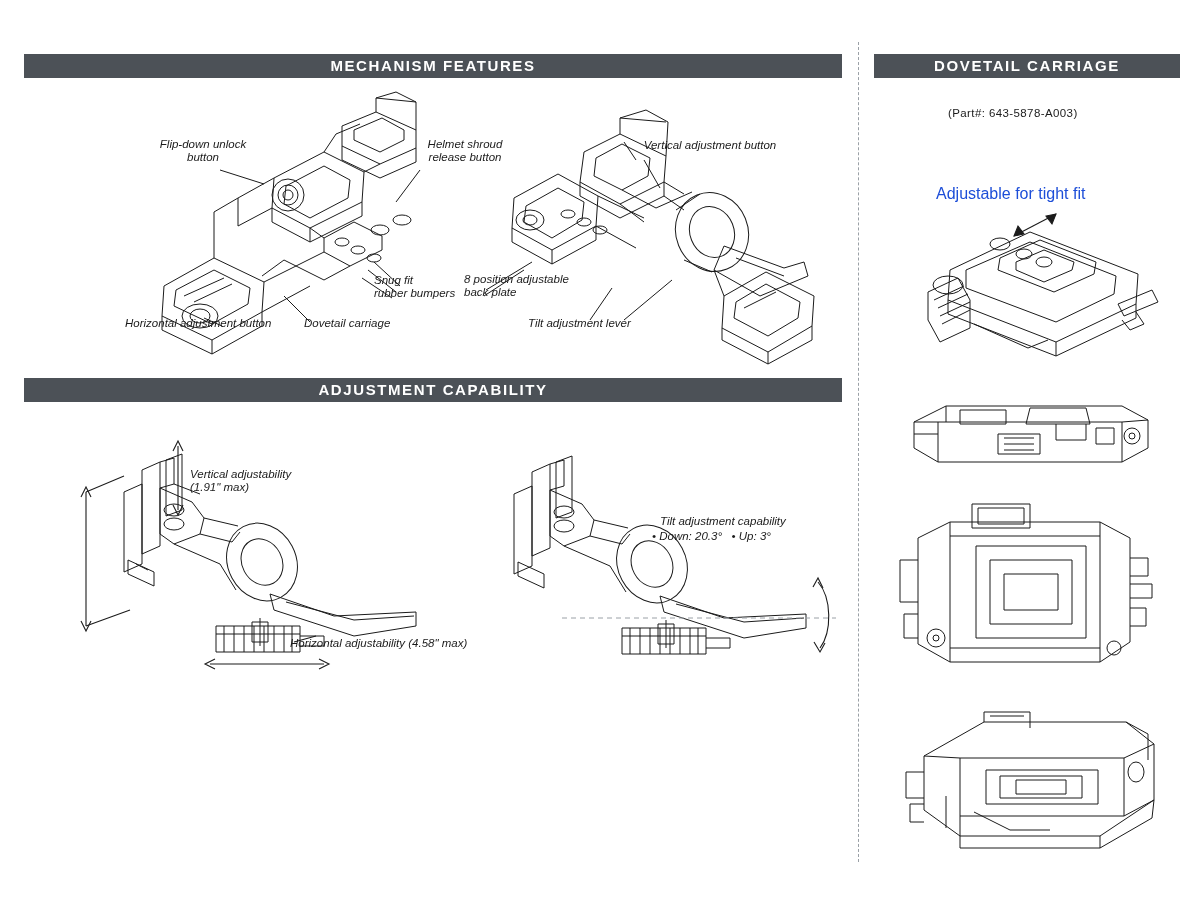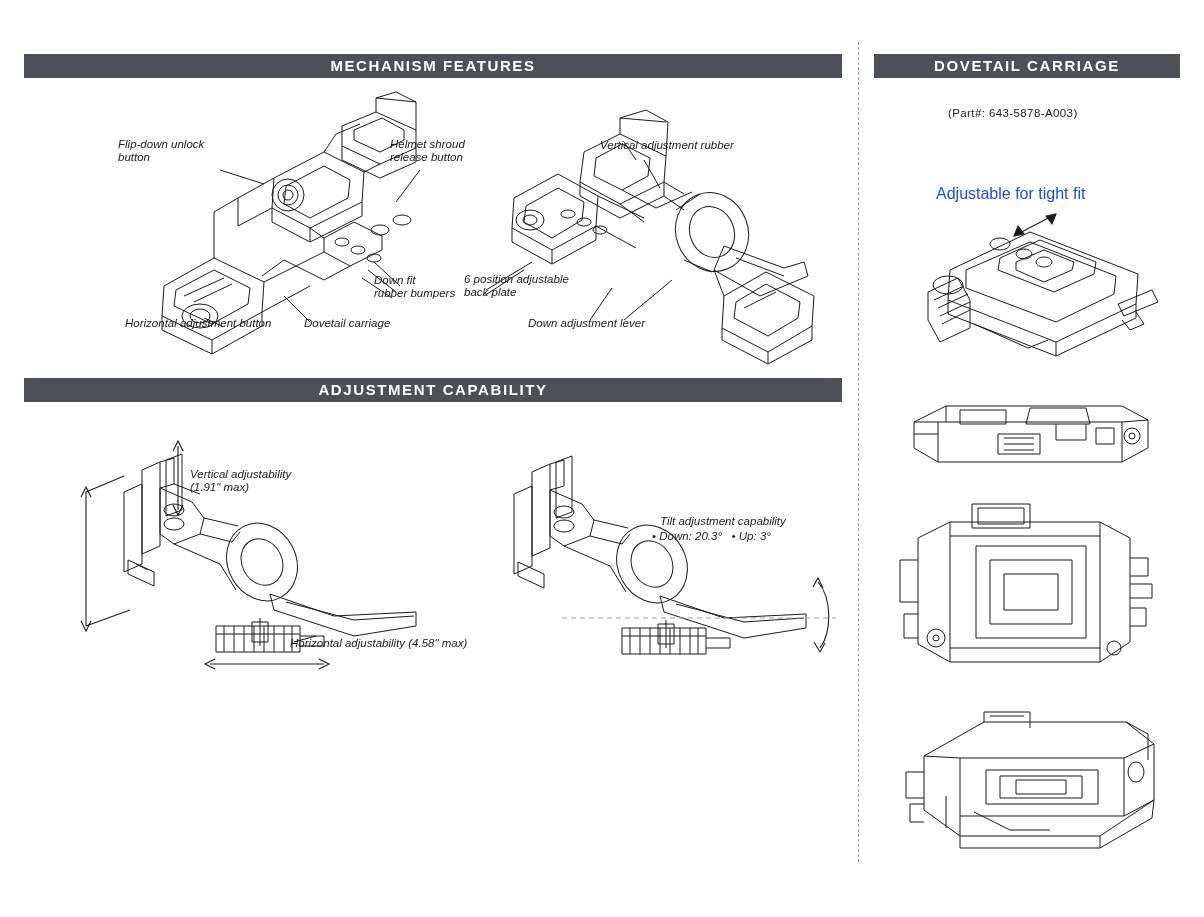--- a/index.html
+++ b/index.html
@@ -51,21 +51,21 @@
   
   .cap {
     position: absolute;
     font-family: "Liberation Sans", sans-serif;
     font-style: italic;
     font-size: 11.5px;
     color: #1b1b1b;
     line-height: 13px;
     white-space: pre;
   }
-  .cap.center { text-align: left; }
+  .cap.center { text-align: center; }
 
   .partnum {
     position: absolute;
     font-family: "Liberation Sans", sans-serif;
     font-size: 11.5px;
     color: #1b1b1b;
     letter-spacing: .4px;
   }
   .bigcap {
     position: absolute;
@@ -202,33 +202,33 @@
       <path d="M600 230 L648 190"></path>
     </g>
   </svg>
 
   <div class="cap center" style="left:118px; top:138px; width:170px;">Flip-down unlock
 button</div>
 
   <div class="cap center" style="left:390px; top:138px; width:150px;">Helmet shroud
 release button</div>
 
-  <div class="cap center" style="left:600px; top:139px; width:220px;">Vertical adjustment rubber</div>
-
-  <div class="cap" style="left:374px; top:274px; width:150px;">Down fit
+  <div class="cap center" style="left:600px; top:139px; width:220px;">Vertical adjustment button</div>
+
+  <div class="cap" style="left:374px; top:274px; width:150px;">Snug fit
 rubber bumpers</div>
 
-  <div class="cap" style="left:464px; top:273px; width:180px;">6 position adjustable
+  <div class="cap" style="left:464px; top:273px; width:180px;">8 position adjustable
 back plate</div>
 
   <div class="cap" style="left:86px; top:317px; width:200px;margin-left:39px;">Horizontal adjustment button</div>
 
   <div class="cap" style="left:304px; top:317px; width:160px;">Dovetail carriage</div>
 
-  <div class="cap" style="left:528px; top:317px; width:180px;">Down adjustment lever</div>
+  <div class="cap" style="left:528px; top:317px; width:180px;">Tilt adjustment lever</div>
 
   <svg class="art" id="adj-art" style="left:24px; top:414px;" width="818" height="290" viewBox="0 0 818 290">
 
     <g class="ln">
 
       <path d="M118 56 L136 48 L136 132 L118 140 Z"></path>
       <path d="M100 78 L118 70 L118 150 L100 158 Z"></path>
       <path d="M136 48 L150 44 L150 70 L136 74"></path>
       <path d="M104 146 L130 158 L130 172 L104 160 Z"></path>
       <path d="M112 150 L124 156"></path>

